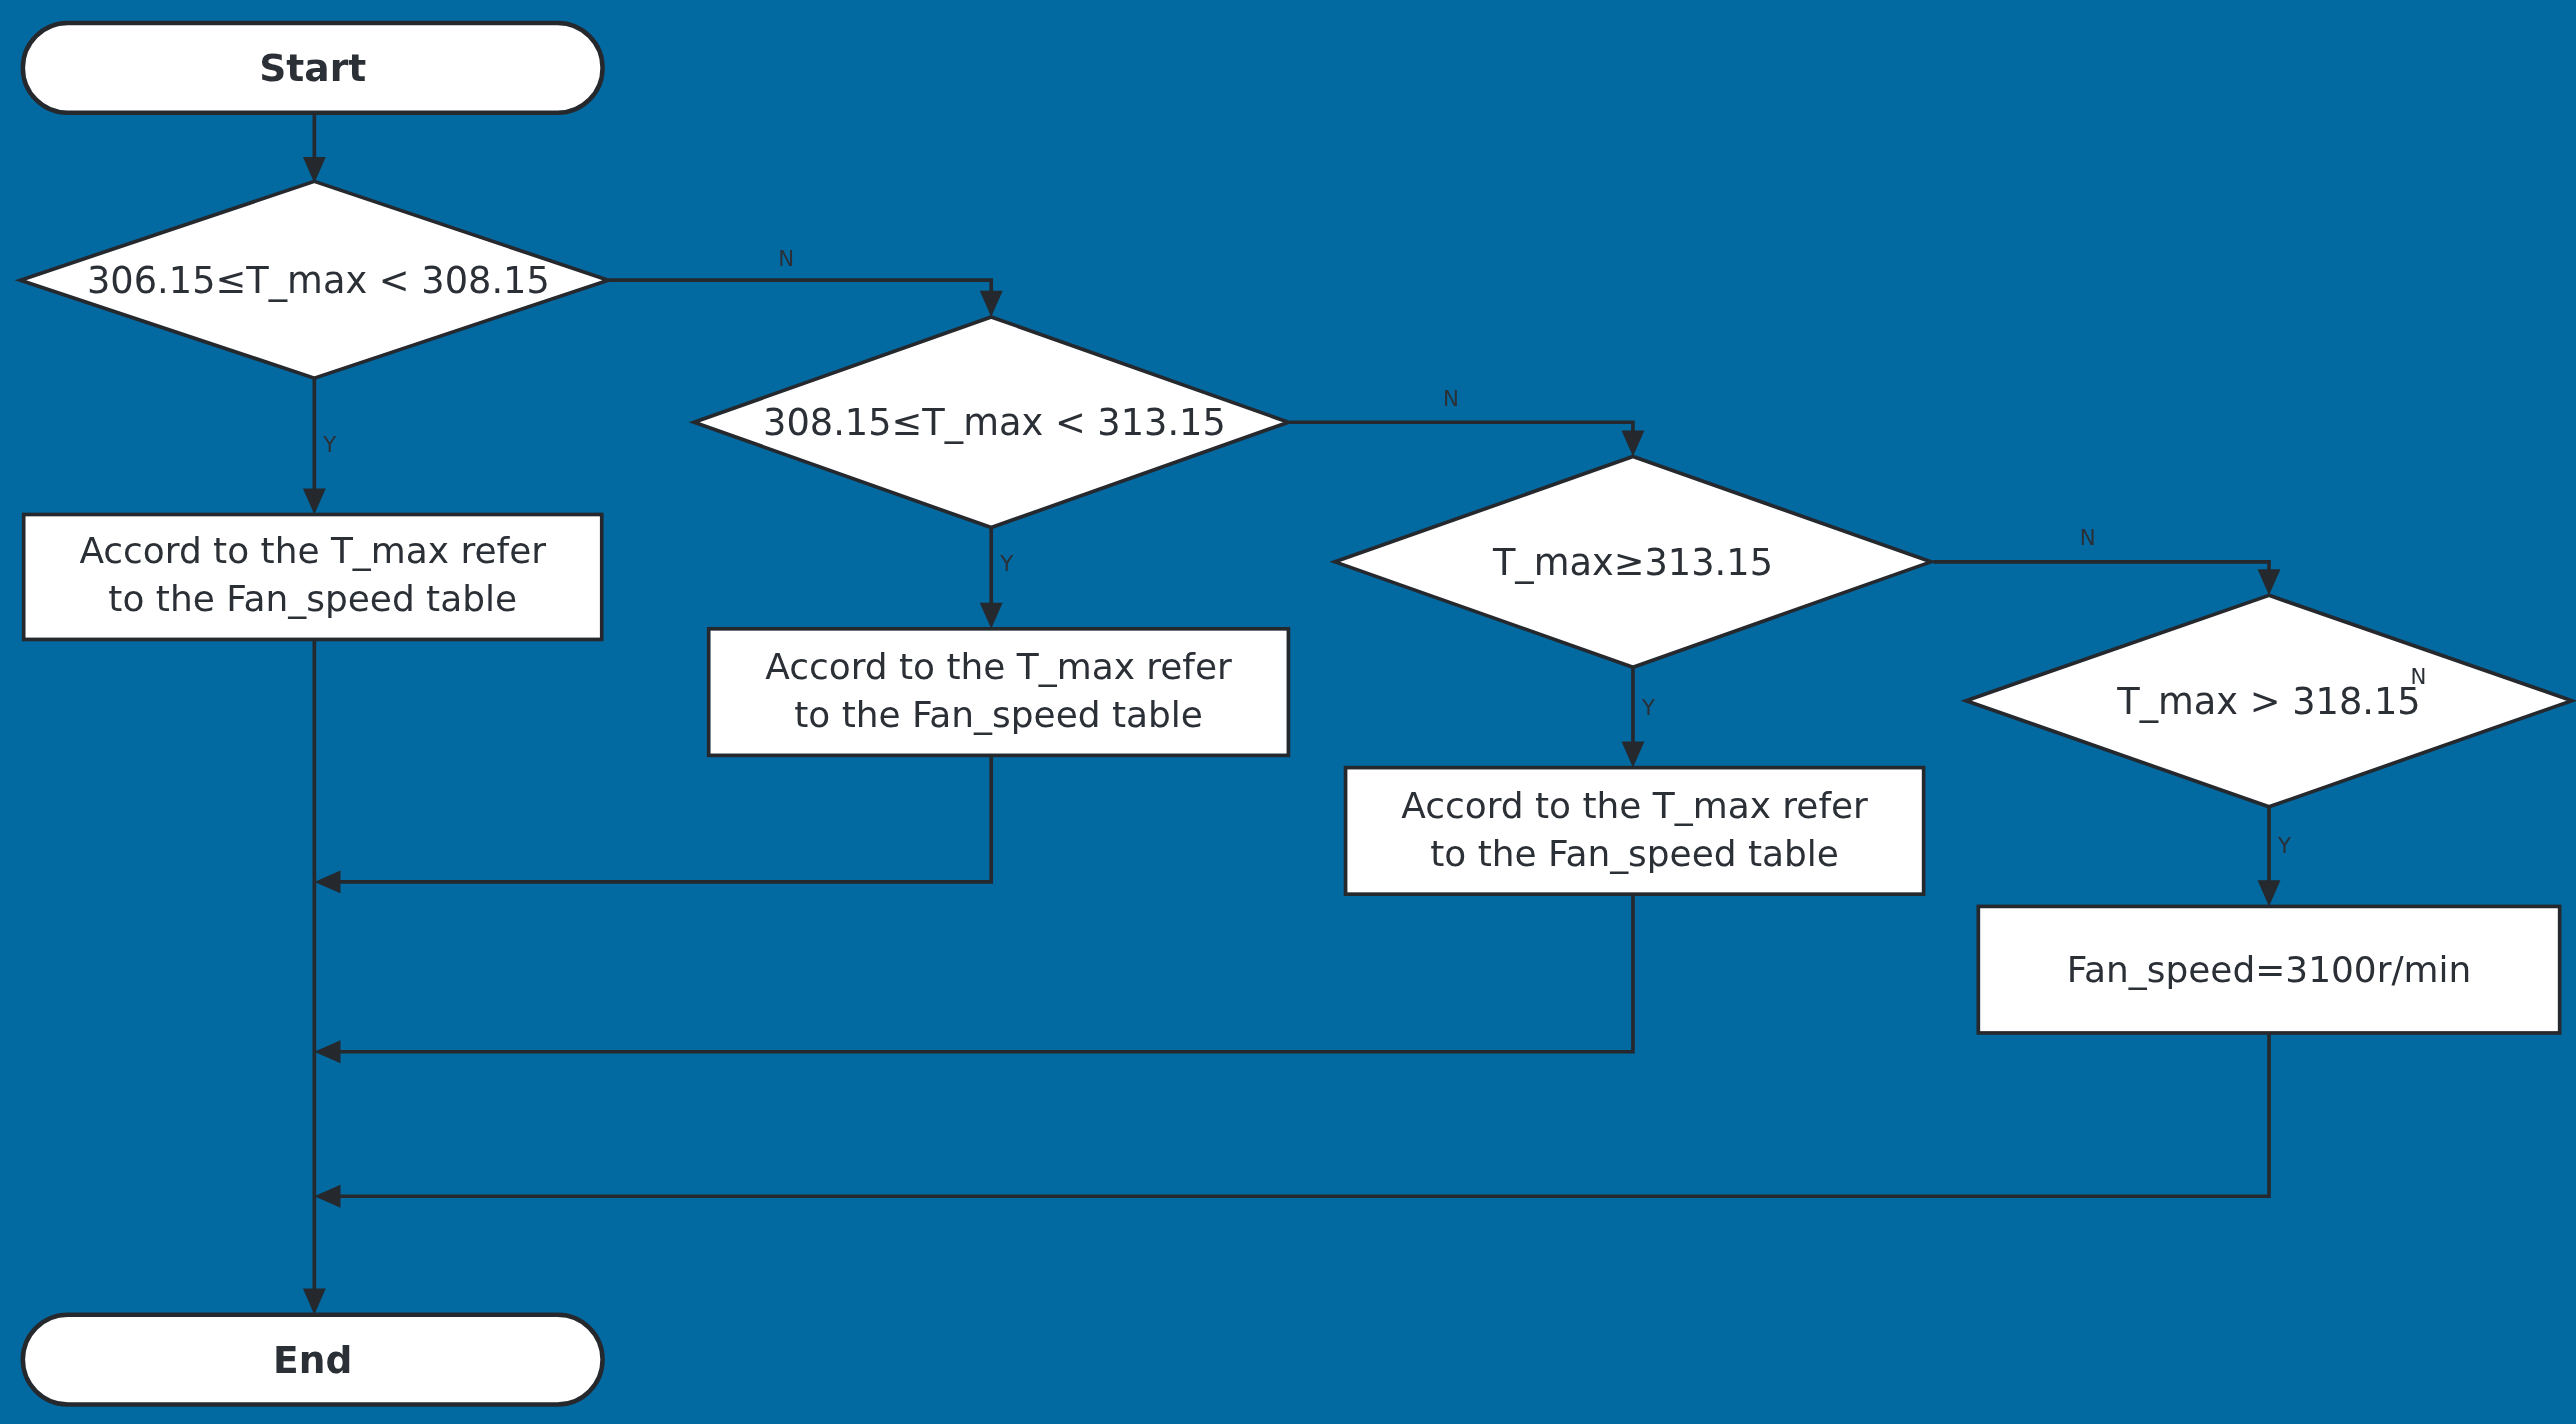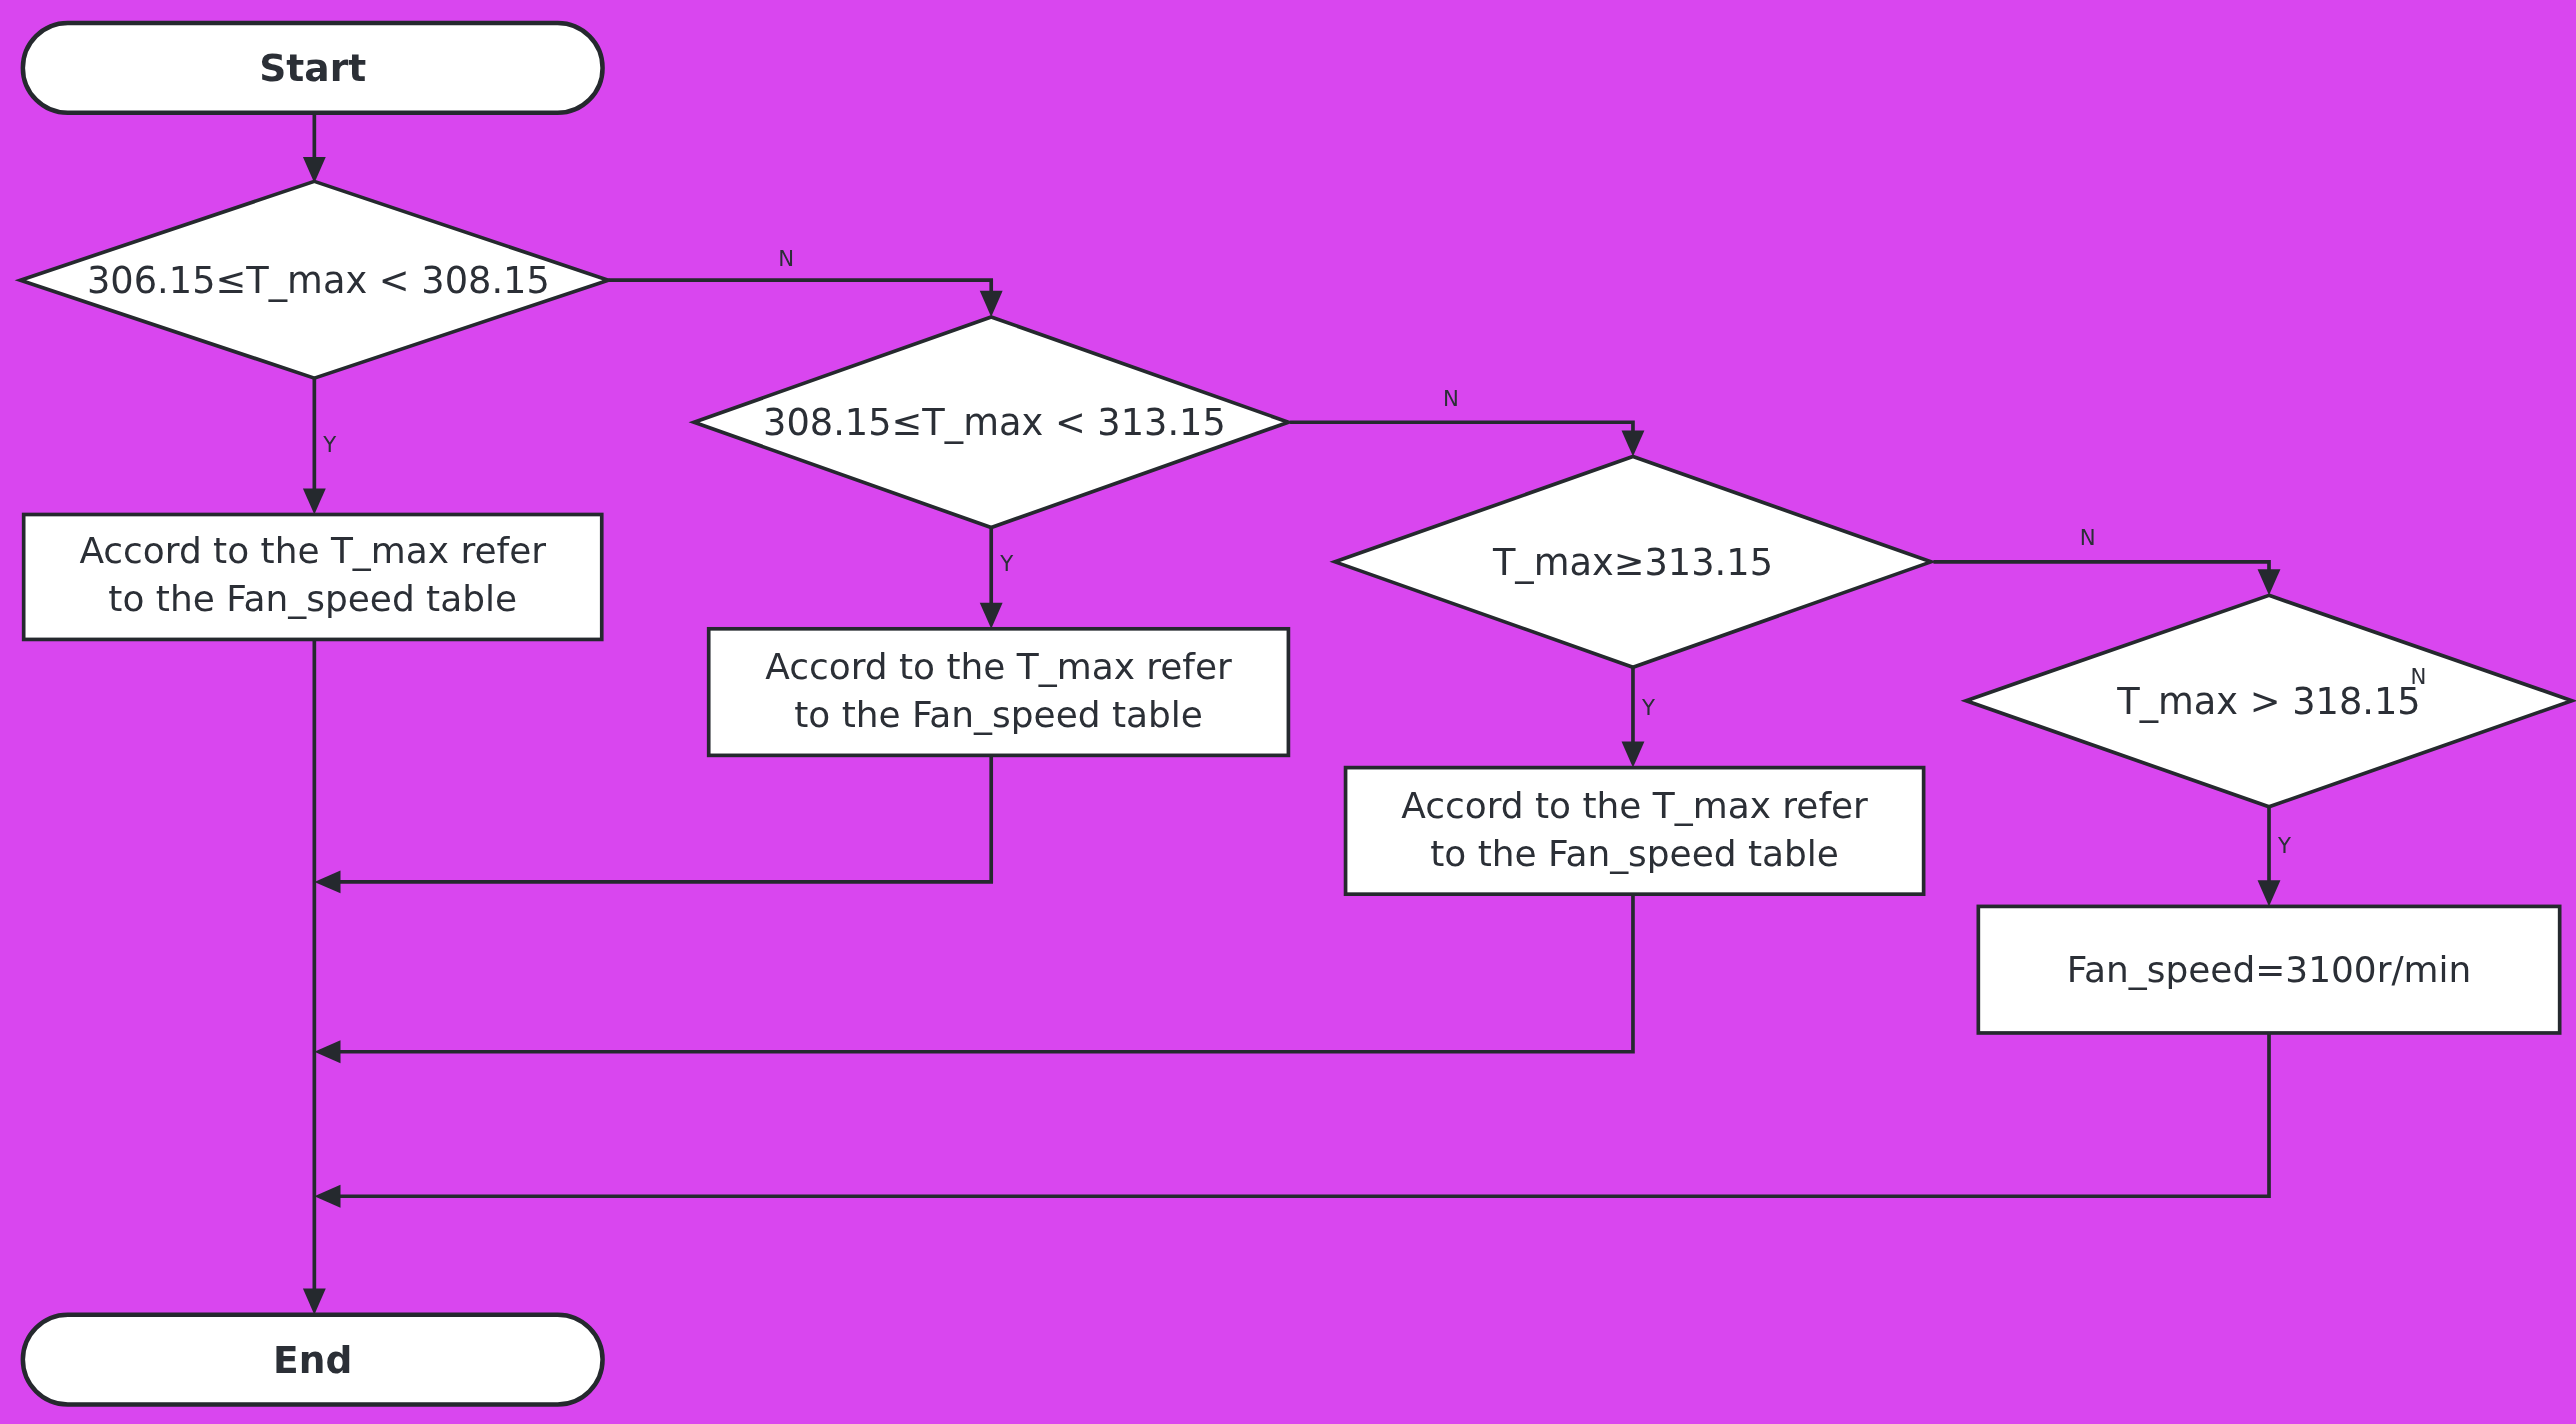--- a/index.html
+++ b/index.html
@@ -10,21 +10,21 @@
   body {
     width: 2576px;
     height: 1425px;
     font-family: "DejaVu Sans", "Liberation Sans", sans-serif;
     overflow: hidden;
   }
   #flowchart-root {
     position: relative;
     width: 2576px;
     height: 1425px;
-    background: #d946ef;
+    background: #0369a1;
   }
   svg.chart-svg {
     position: absolute;
     left: 0;
     top: 0;
     width: 2576px;
     height: 1425px;
     display: block;
   }
   .shape-outline {

